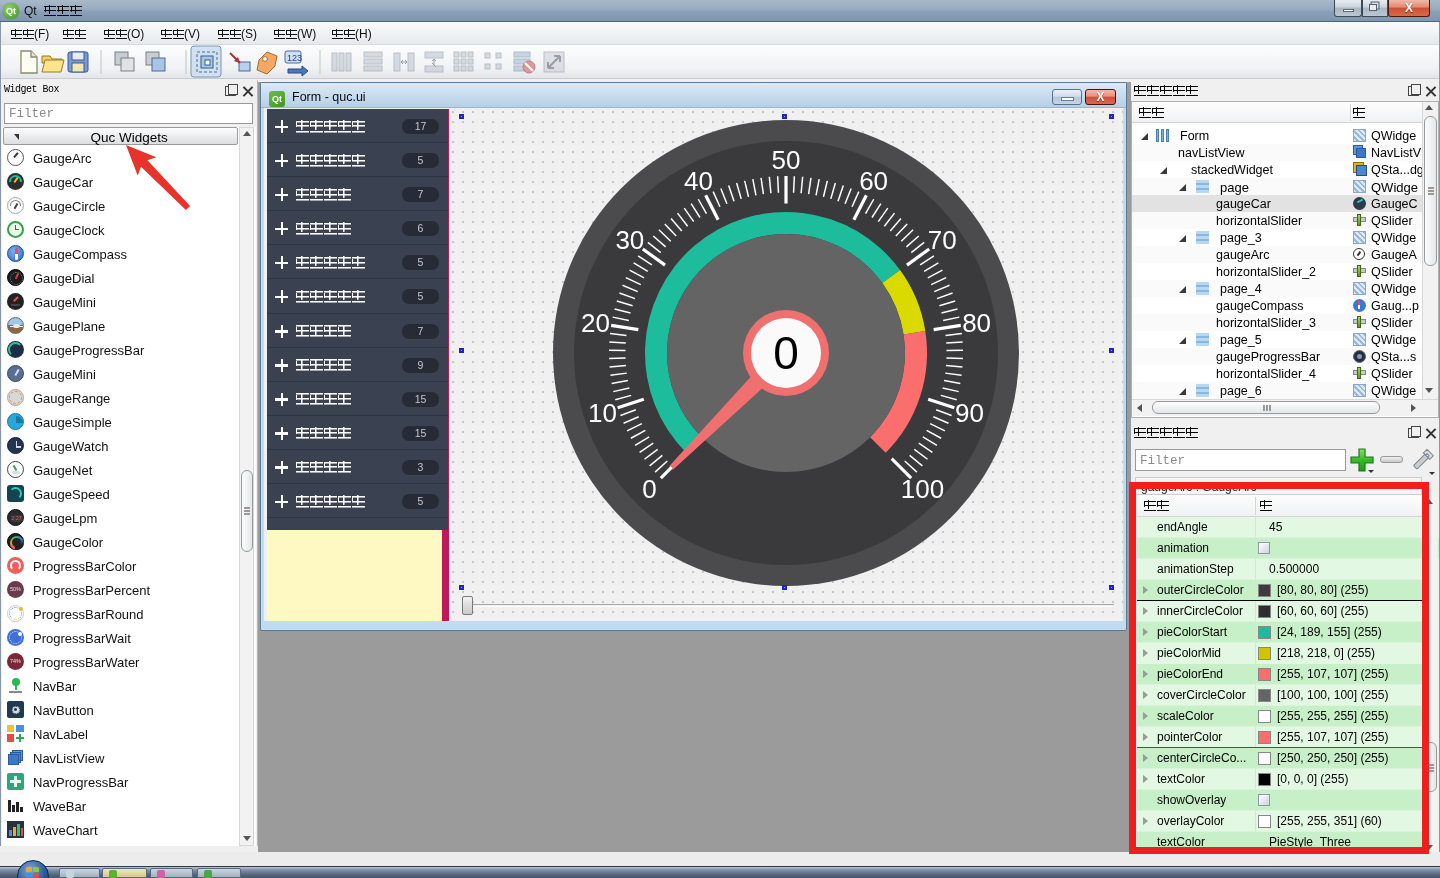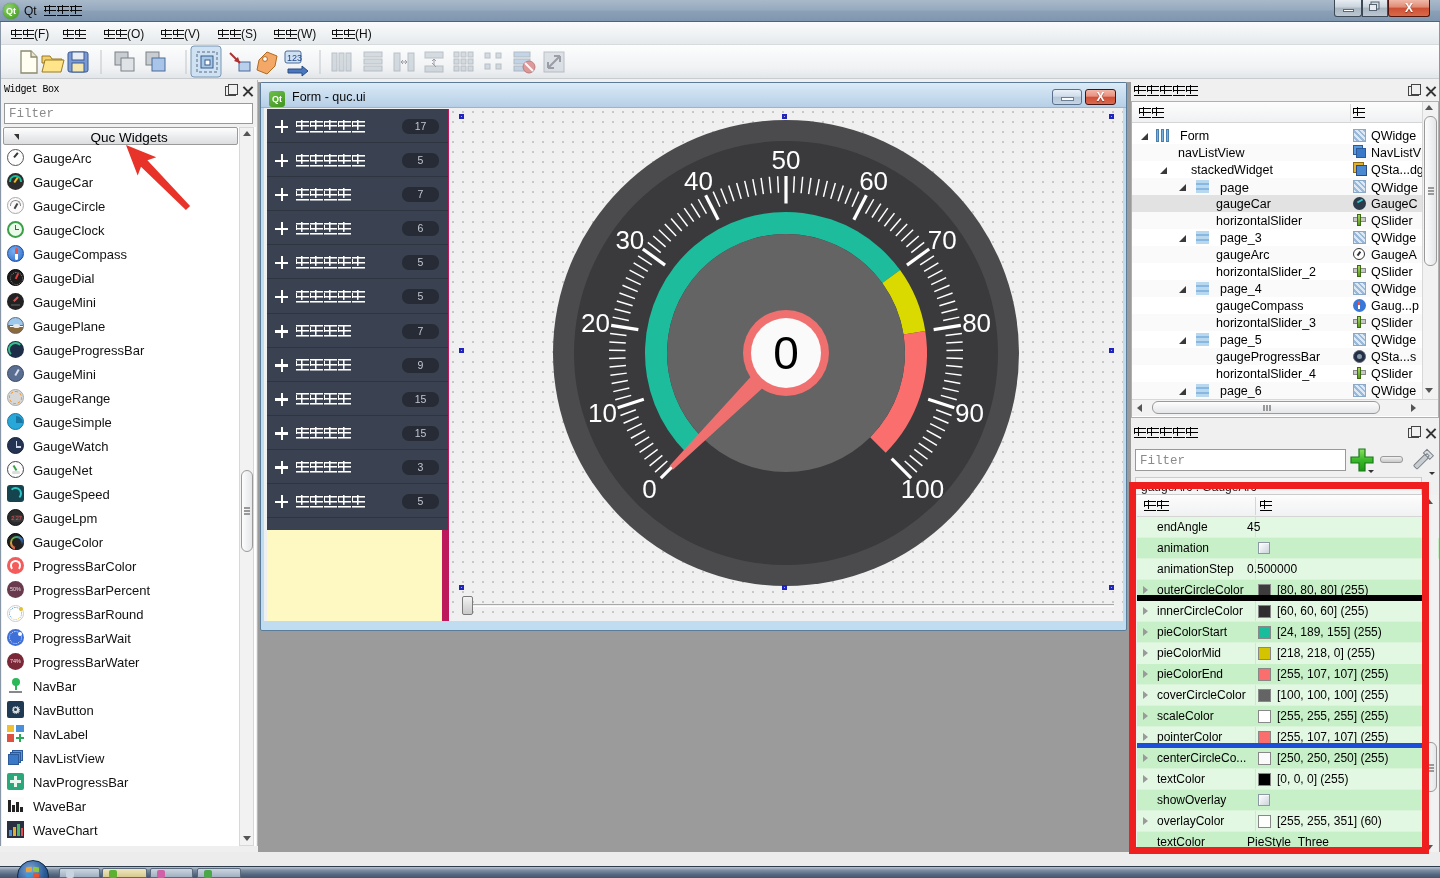--- a/index.html
+++ b/index.html
@@ -12,21 +12,21 @@
 .mono{font-family:"Liberation Mono",monospace}
 .wbi{position:absolute;left:7px;width:17px;height:17px;border-radius:50%}
 .wbt{position:absolute;left:33px;font-size:13px;color:#111;white-space:nowrap}
 .navrow{position:relative;height:34.1px;border-bottom:1px solid #2e3440}
 .badge{position:absolute;right:9px;top:10px;width:37px;height:15px;background:#262b35;border-radius:7px;color:#c2c7cf;font-size:10.5px;text-align:center;line-height:15px}
 .plus{position:absolute;left:8px;top:11px;width:13px;height:13px;color:#fff}
 .plus:before{content:"";position:absolute;left:5.5px;top:0;width:2.5px;height:13px;background:#fff}
 .plus:after{content:"";position:absolute;left:0;top:5.5px;width:13px;height:2.5px;background:#fff}
 .handle{position:absolute;width:5px;height:5px;background:#a8aed2;border:2px solid #2024be}
 .pname{position:absolute;left:20px;top:3px}
-.pval{position:absolute;left:110px;top:3px}
+.pval{position:absolute;left:132px;top:3px}
 .sw{position:absolute;left:121px;top:3.5px;width:13px;height:13px;border:1px solid #888}
 .exp{position:absolute;left:6px;top:6px;width:0;height:0;border-top:4px solid transparent;border-bottom:4px solid transparent;border-left:5px solid #9a9a9a}
 .cb{position:absolute;left:121px;top:4px;width:12px;height:12px;background:linear-gradient(135deg,#fff,#cdd4dd);border:1px solid #8e99a8;box-shadow:inset 1px 1px 0 #f8fafc}
 .fl{position:absolute;width:11px;height:10px;border:1px solid #444}
 .fl:before{content:"";position:absolute;left:2px;top:-3px;width:8px;height:9px;border:1px solid #444;background:#f0f0f0}
 .xx{position:absolute;width:11px;height:11px}
 .xx:before,.xx:after{content:"";position:absolute;left:5px;top:0;width:2px;height:13px;background:#333}
 .xx:before{transform:rotate(45deg)}
 .xx:after{transform:rotate(-45deg)}
 </style></head><body>
@@ -704,21 +704,21 @@
 <div style="position:absolute;left:1137px;top:538px;width:316px;height:21px;background:#c8f0c8;border-bottom:1px solid #daf4da;overflow:hidden">
     <span style="position:absolute;left:118px;top:0;width:1px;height:21px;background:#d0e8d0"></span>
     <span class="pname">animation</span>
     <span class="cb"></span>
   </div>
 <div style="position:absolute;left:1137px;top:559px;width:285px;height:21px;background:#e3f8e3;border-bottom:1px solid #daf4da;overflow:hidden">
     <span style="position:absolute;left:118px;top:0;width:1px;height:21px;background:#d0e8d0"></span>
     <span class="pname">animationStep</span>
     <span class="pval">0.500000</span>
   </div>
-<div style="position:absolute;left:1137px;top:580px;width:285px;height:21px;background:#c8f0c8;border-bottom:6px solid #000000;overflow:hidden">
+<div style="position:absolute;left:1137px;top:580px;width:285px;height:21px;background:#c8f0c8;border-bottom:1px solid #000000;overflow:hidden">
     <span style="position:absolute;left:118px;top:0;width:1px;height:21px;background:#d0e8d0"></span>
     <span class="exp"></span>
     <span class="pname">outerCircleColor</span>
     <span class="sw" style="background:#3c3c3c"></span>
     <span class="pval" style="left:140px">[80, 80, 80] (255)</span>
   </div>
 <div style="position:absolute;left:1137px;top:601px;width:285px;height:21px;background:#e3f8e3;border-bottom:1px solid #daf4da;overflow:hidden">
     <span style="position:absolute;left:118px;top:0;width:1px;height:21px;background:#d0e8d0"></span>
     <span class="exp"></span>
     <span class="pname">innerCircleColor</span>
@@ -753,21 +753,21 @@
     <span class="sw" style="background:#646464"></span>
     <span class="pval" style="left:140px">[100, 100, 100] (255)</span>
   </div>
 <div style="position:absolute;left:1137px;top:706px;width:285px;height:21px;background:#c8f0c8;border-bottom:1px solid #daf4da;overflow:hidden">
     <span style="position:absolute;left:118px;top:0;width:1px;height:21px;background:#d0e8d0"></span>
     <span class="exp"></span>
     <span class="pname">scaleColor</span>
     <span class="sw" style="background:#ffffff"></span>
     <span class="pval" style="left:140px">[255, 255, 255] (255)</span>
   </div>
-<div style="position:absolute;left:1137px;top:727px;width:285px;height:21px;background:#e3f8e3;border-bottom:5px solid #1d4ed8;overflow:hidden">
+<div style="position:absolute;left:1137px;top:727px;width:285px;height:21px;background:#e3f8e3;border-bottom:1px solid #1d4ed8;overflow:hidden">
     <span style="position:absolute;left:118px;top:0;width:1px;height:21px;background:#d0e8d0"></span>
     <span class="exp"></span>
     <span class="pname">pointerColor</span>
     <span class="sw" style="background:#fb6e6e"></span>
     <span class="pval" style="left:140px">[255, 107, 107] (255)</span>
   </div>
 <div style="position:absolute;left:1137px;top:748px;width:285px;height:21px;background:#c8f0c8;border-bottom:1px solid #daf4da;overflow:hidden">
     <span style="position:absolute;left:118px;top:0;width:1px;height:21px;background:#d0e8d0"></span>
     <span class="exp"></span>
     <span class="pname">centerCircleCo...</span>

